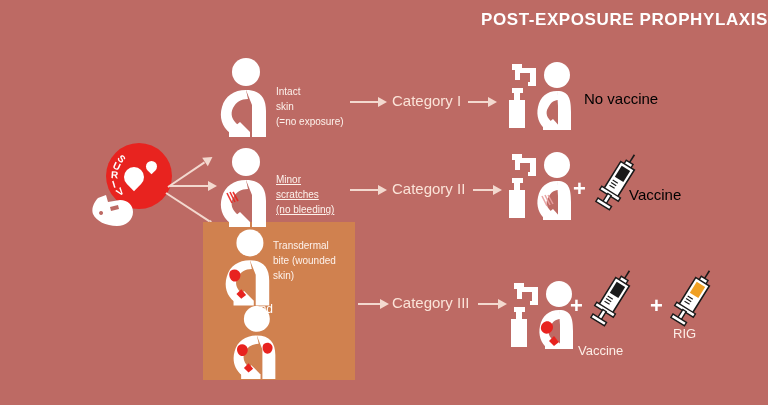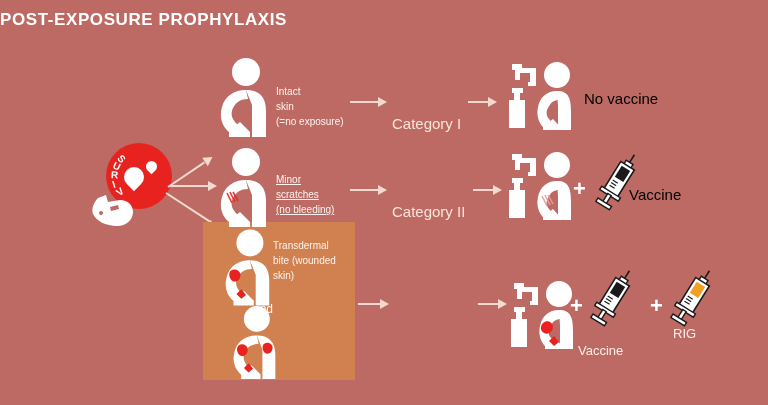--- a/index.html
+++ b/index.html
@@ -7,21 +7,21 @@
     width:768px;height:405px;
     background:#bd6a64;
     font-family:"Liberation Sans", sans-serif;
     overflow:hidden;
     position:relative;
   }
   #stage{position:absolute;inset:0;width:768px;height:405px;}
   .abs{position:absolute;}
 
   .title{
-    left:0;top:10px;width:768px;text-align:left;
+    left:0;top:10px;width:768px;text-align:right;
     color:#ffffff;font-size:17px;font-weight:bold;letter-spacing:.6px;
   }
 
   
   .virus-wrap{left:92px;top:143px;width:86px;height:86px;}
   .virus-circle{
     position:absolute;left:14px;top:0;width:66px;height:66px;border-radius:50%;
     background:#e8231f;
   }
   .virus-word{position:absolute;left:14px;top:0;width:66px;height:66px;}
@@ -57,21 +57,21 @@
   
   .orange-panel{
     left:203px;top:222px;width:152px;height:158px;background:#d0814f;
   }
 
   
   .lbl{
     color:#fdf2ec;font-size:10px;line-height:15px;white-space:pre-line;
   }
   .cat{
-    color:#fbe3d8;font-size:15px;font-weight:normal;white-space:nowrap;margin-top:23px;
+    color:#fbe3d8;font-size:15px;font-weight:normal;white-space:nowrap;
   }
   .outlabel{color:#000000;font-size:15px;white-space:nowrap;}
   .smalllabel{color:#fdeee7;font-size:13px;white-space:nowrap;}
   .plus{color:#ffffff;font-size:22px;font-weight:bold;line-height:1;}
   .andtxt{color:#ffffff;font-size:12px;margin-left:44px;}
 </style>
 </head>
 <body>
 
 <div id="stage">
@@ -218,20 +218,21 @@
     <path fill="#ffffff" d="M30 33 C44 33 50 41 50 54 L50 80 L36 80 L36 48 Z"></path>
     <path fill="#ffffff" d="M30 33 C18 33 9 39 6 50 C3 60 6 70 14 76 L22 68 C16 63 14 57 17 51 C20 45 25 42 32 42 Z"></path>
     <path fill="#ffffff" d="M13 74 L24 65 L34 75 L34 80 L13 80 Z"></path>
     <path fill="#e8231f" d="M10 44 C14 41 19 43 20 47 C21 52 17 56 13 55 C9 54 7 47 10 44 Z"></path>
     <path fill="#e8231f" d="M16 68 L21 63 L26 69 L21 73 Z"></path>
     <path fill="#e8231f" d="M38 42 C42 39 47 42 47 46 C47 51 43 54 39 52 C36 50 35 44 38 42 Z"></path>
   </svg>
 
   <div class="abs arrow-line" style="left:358px;top:303px;width:24px;"></div>
   <div class="abs arrow-head" style="left:380px;top:299px;"></div>
+  <div class="abs cat" style="left:392px;top:294px;">Category III</div>
   <div class="abs arrow-line" style="left:478px;top:303px;width:22px;"></div>
   <div class="abs arrow-head" style="left:498px;top:299px;"></div>
 
   <svg class="abs" style="left:505px;top:275px;" width="68" height="76" viewBox="0 0 68 72">
     <path fill="#ffffff" d="M12 10 L12 22 L17 22 L17 15 L27 15 L27 24 L33 24 L33 10 Z"></path>
     <rect x="9" y="6" width="10" height="6" fill="#ffffff"></rect>
     <rect x="25" y="24" width="8" height="4" fill="#ffffff"></rect>
     <path fill="#ffffff" d="M6 42 L22 42 L22 70 L6 70 Z"></path>
     <rect x="11" y="34" width="6" height="9" fill="#ffffff"></rect>
     <path fill="#ffffff" d="M9 30 L20 30 L20 35 L9 35 Z"></path>

